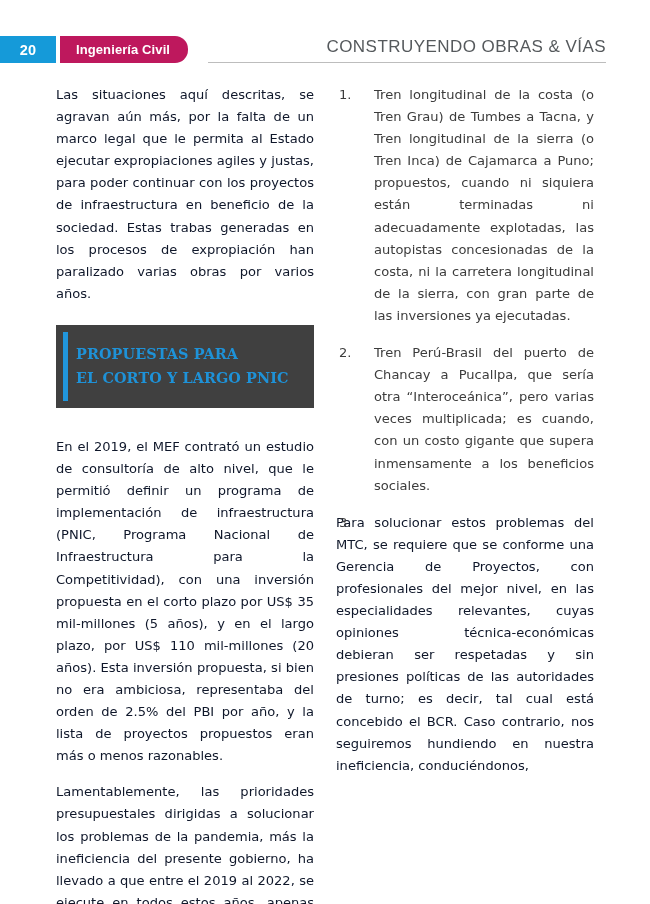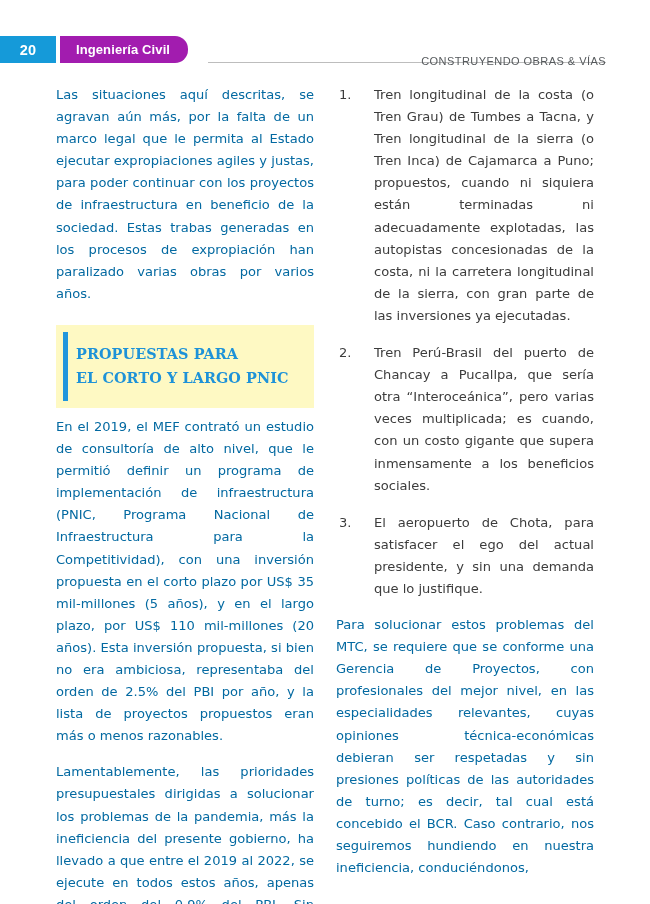--- a/index.html
+++ b/index.html
@@ -39,40 +39,39 @@
     align-items: center;
     justify-content: center;
     letter-spacing: 0.3px;
   }
   .magazine-tag {
     position: absolute;
     left: 60px;
     top: 0;
     height: 27px;
     padding: 0 18px 0 16px;
-    background: #a21caf;
+    background: #be185d;
     border-radius: 0 13px 13px 0;
     color: #ffffff;
     font-family: "Liberation Sans", sans-serif;
     font-weight: bold;
     font-size: 13px;
     display: flex;
     align-items: center;
     letter-spacing: 0.1px;
   }
   .header-right {
     position: absolute;
     right: 44px;
     top: 1px;
     font-family: "Liberation Sans", sans-serif;
-    font-size: 11px;
+    font-size: 17px;
     color: #55595c;
     letter-spacing: 0.45px;
     white-space: nowrap;
-    margin-top: 18px;
   }
   .header-rule {
     position: absolute;
     left: 208px;
     right: 44px;
     top: 26px;
     height: 1px;
     background: #bdbdbd;
   }
 
@@ -92,29 +91,29 @@
   .col-right { left: 336px; }
 
   p.body-text {
     margin: 0 0 14px 0;
     font-size: 13.05px;
     line-height: 22.1px;
     text-align: justify;
     text-justify: inter-word;
     word-spacing: 0px;
     hyphens: none;
-    color: #0369a1;
+    color: #0f172a;
   }
   p.body-text:last-child { margin-bottom: 0; }
 
   
   .section-heading {
     position: relative;
-    margin: 20px 0 8px 0;
-    background: #fef9c3;
+    margin: 20px 0 28px 0;
+    background: #404040;
     padding: 17px 14px 18px 20px;
     box-sizing: border-box;
     width: 258px;
   }
   .section-heading .accent-bar {
     position: absolute;
     left: 7px;
     top: 7px;
     bottom: 7px;
     width: 5px;
@@ -190,20 +189,19 @@
       <li>
         <span class="marker">1.</span>
         <span>Tren longitudinal de la costa (o Tren Grau) de Tumbes a Tacna, y Tren longitudinal de la sierra (o Tren Inca) de Cajamarca a Puno; propuestos, cuando ni siquiera están terminadas ni adecuadamente explotadas, las autopistas concesionadas de la costa, ni la carretera longitudinal de la sierra, con gran parte de las inversiones ya ejecutadas.</span>
       </li>
       <li>
         <span class="marker">2.</span>
         <span>Tren Perú-Brasil del puerto de Chancay a Pucallpa, que sería otra “Interoceánica”, pero varias veces multiplicada; es cuando, con un costo gigante que supera inmensamente a los beneficios sociales.</span>
       </li>
       <li>
         <span class="marker">3.</span>
-        <span>El aeropuerto de Chota, para satisfacer el ego del actual presidente, y sin una demanda que lo justifique.</span>
       </li>
     </ol>
 
     <p class="body-text">Para solucionar estos problemas del MTC, se requiere que se conforme una Gerencia de Proyectos, con profesionales del mejor nivel, en las especialidades relevantes, cuyas opiniones técnica-económicas debieran ser respetadas y sin presiones políticas de las autoridades de turno; es decir, tal cual está concebido el BCR. Caso contrario, nos seguiremos hundiendo en nuestra ineficiencia, conduciéndonos,</p>
   </div>
 
 </div>
 
 </body></html>

